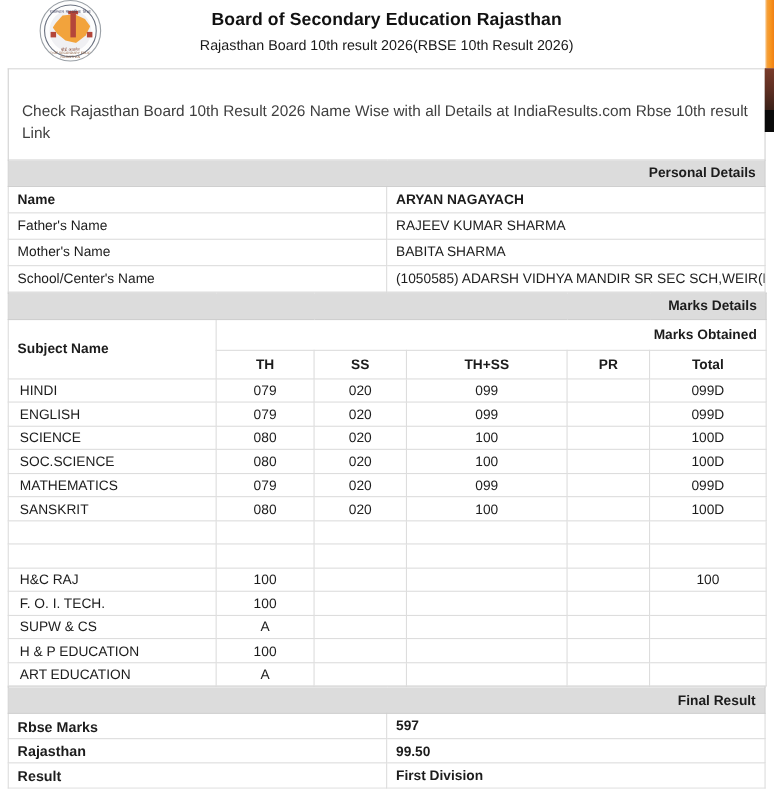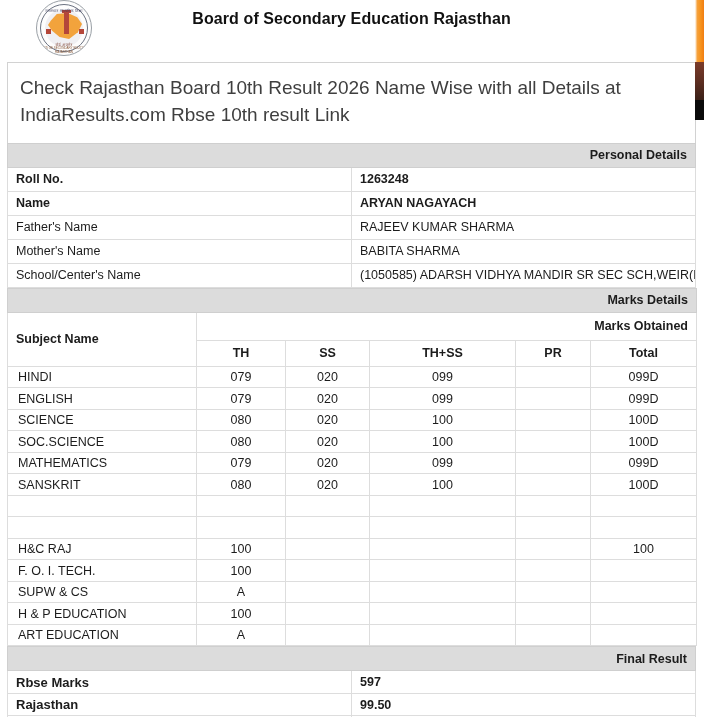--- a/index.html
+++ b/index.html
@@ -159,22 +159,22 @@
     color: #1a1a1a;
     line-height: 1.4;
     margin-top: 2px;
   }
 
   
   .intro {
     margin: 0 3px;
     border: 1px solid #d2d2d2;
     border-bottom: none;
-    padding: 12px 12px 14px 12px;
-    font-size: 19px;
+    padding: 28px 12px 14px 12px;
+    font-size: 14px;
     color: #3f3f3f;
     line-height: 1.42;
     box-sizing: border-box;
   }
 
   
   table.grid {
     border-collapse: collapse;
     width: calc(100% - 6px);
     margin: 0 3px;
@@ -269,33 +269,30 @@
         <div class="pillar"></div>
         <div class="dot-l"></div>
         <div class="dot-r"></div>
         <div class="arc-top">राजस्थान माध्यमिक शिक्षा</div>
         <div class="arc-bot">बोर्ड अजमेर</div>
         <div class="base-text">BOARD OF SECONDARY EDUCATION RAJASTHAN</div>
       </div>
     </div>
     <div class="header-titles">
       <div class="title-main">Board of Secondary Education Rajasthan</div>
+      <div class="title-sub">Rajasthan Board 10th result 2026(RBSE 10th Result 2026)</div>
     </div>
   </div>
 
   <div class="intro">Check Rajasthan Board 10th Result 2026 Name Wise with all Details at IndiaResults.com Rbse 10th result Link</div>
 
   <table class="grid">
     <tbody>
       <tr>
         <td class="section-bar" colspan="2">Personal Details</td>
-      </tr>
-      <tr class="prow">
-        <td class="lbl b">Roll No.</td>
-        <td class="val b">1263248</td>
       </tr>
       <tr class="prow">
         <td class="lbl b">Name</td>
         <td class="val b">ARYAN NAGAYACH</td>
       </tr>
       <tr class="prow">
         <td class="lbl">Father's Name</td>
         <td class="val">RAJEEV KUMAR SHARMA</td>
       </tr>
       <tr class="prow">

